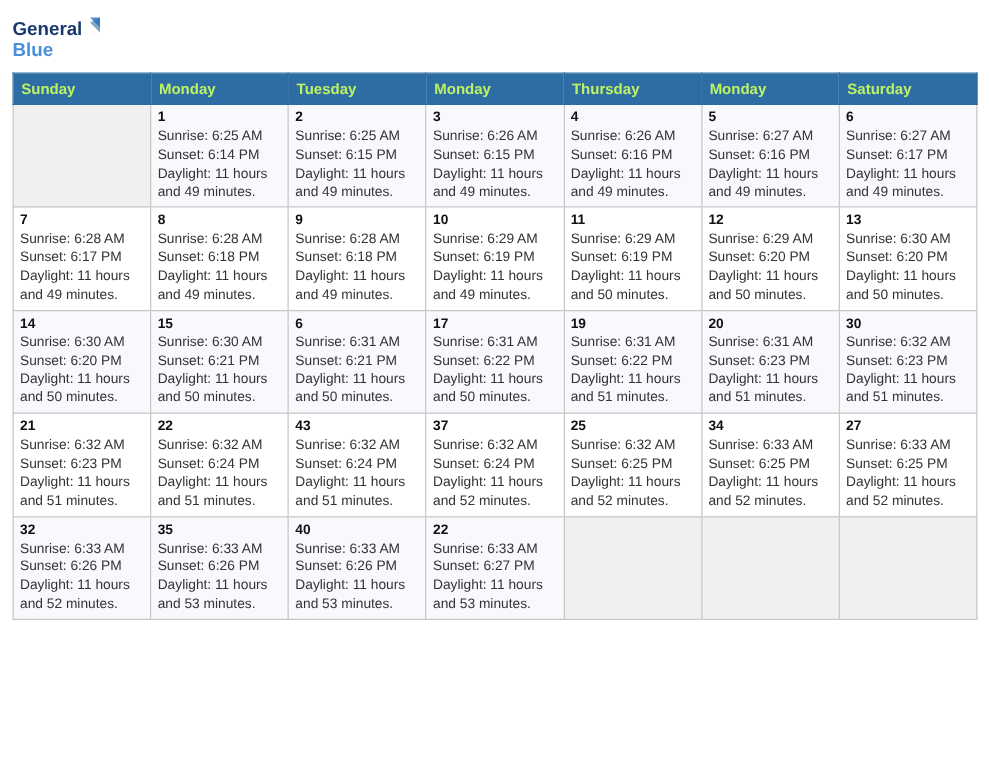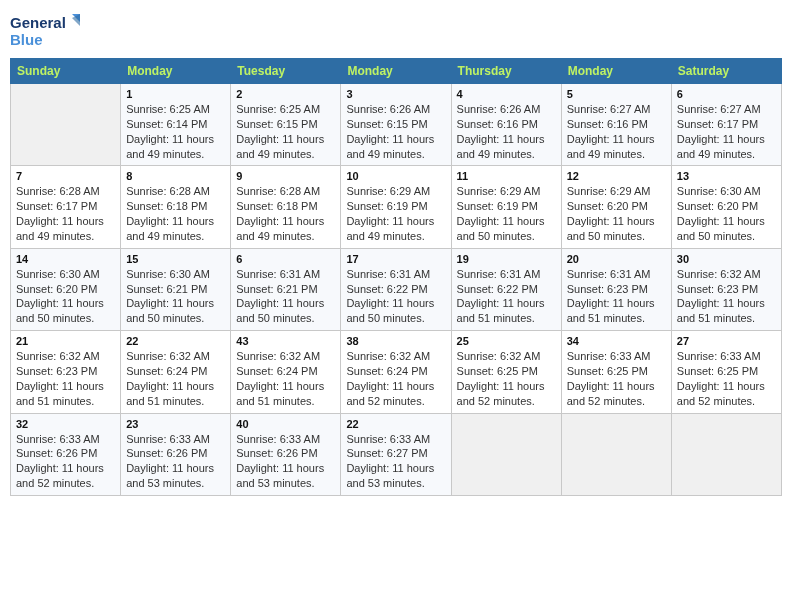--- a/index.html
+++ b/index.html
@@ -278,21 +278,21 @@
 and 51 minutes.</div>
           </td>
           <td>
             <span class="day-num">43</span>
             <div class="day-info" style="white-space: pre-line;">Sunrise: 6:32 AM
 Sunset: 6:24 PM
 Daylight: 11 hours
 and 51 minutes.</div>
           </td>
           <td>
-            <span class="day-num">38</span>
+            <span class="day-num">37</span>
             <div class="day-info" style="white-space: pre-line;">Sunrise: 6:32 AM
 Sunset: 6:24 PM
 Daylight: 11 hours
 and 52 minutes.</div>
           </td>
           <td>
             <span class="day-num">25</span>
             <div class="day-info" style="white-space: pre-line;">Sunrise: 6:32 AM
 Sunset: 6:25 PM
 Daylight: 11 hours
@@ -315,21 +315,21 @@
         </tr>
         <tr>
           <td>
             <span class="day-num">32</span>
             <div class="day-info" style="white-space: pre-line;">Sunrise: 6:33 AM
 Sunset: 6:26 PM
 Daylight: 11 hours
 and 52 minutes.</div>
           </td>
           <td>
-            <span class="day-num">23</span>
+            <span class="day-num">35</span>
             <div class="day-info" style="white-space: pre-line;">Sunrise: 6:33 AM
 Sunset: 6:26 PM
 Daylight: 11 hours
 and 53 minutes.</div>
           </td>
           <td>
             <span class="day-num">40</span>
             <div class="day-info" style="white-space: pre-line;">Sunrise: 6:33 AM
 Sunset: 6:26 PM
 Daylight: 11 hours

